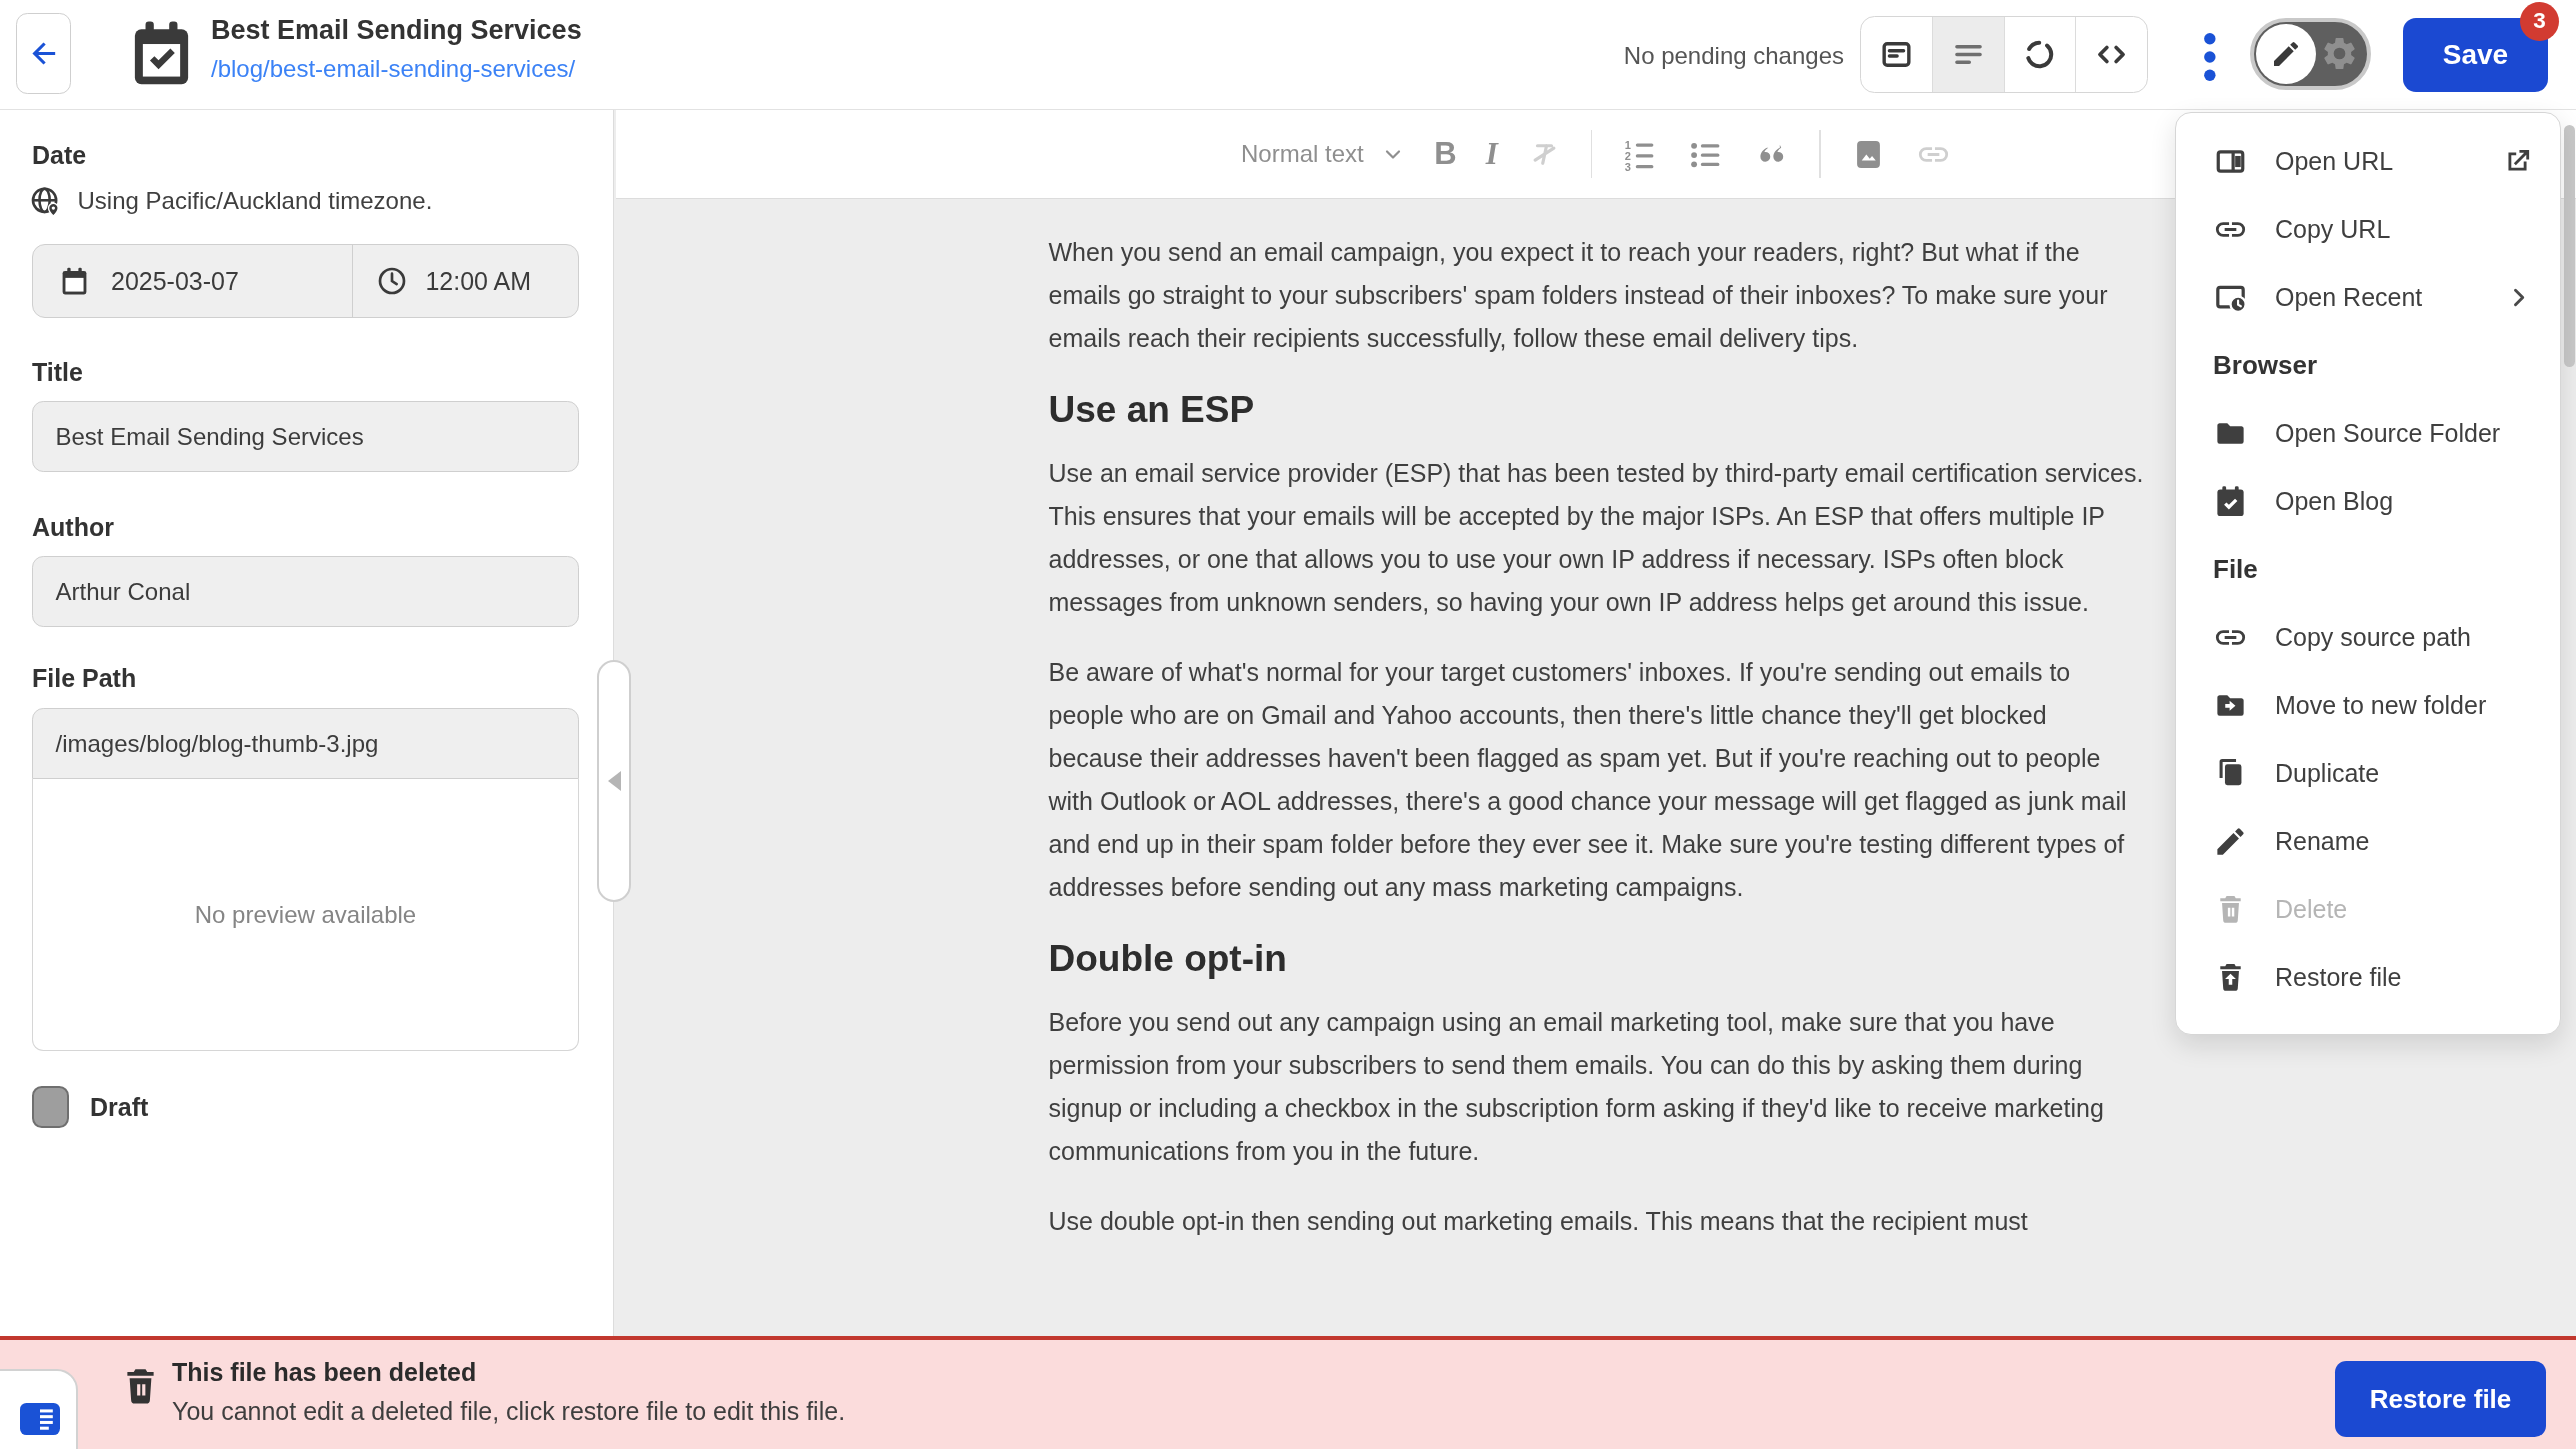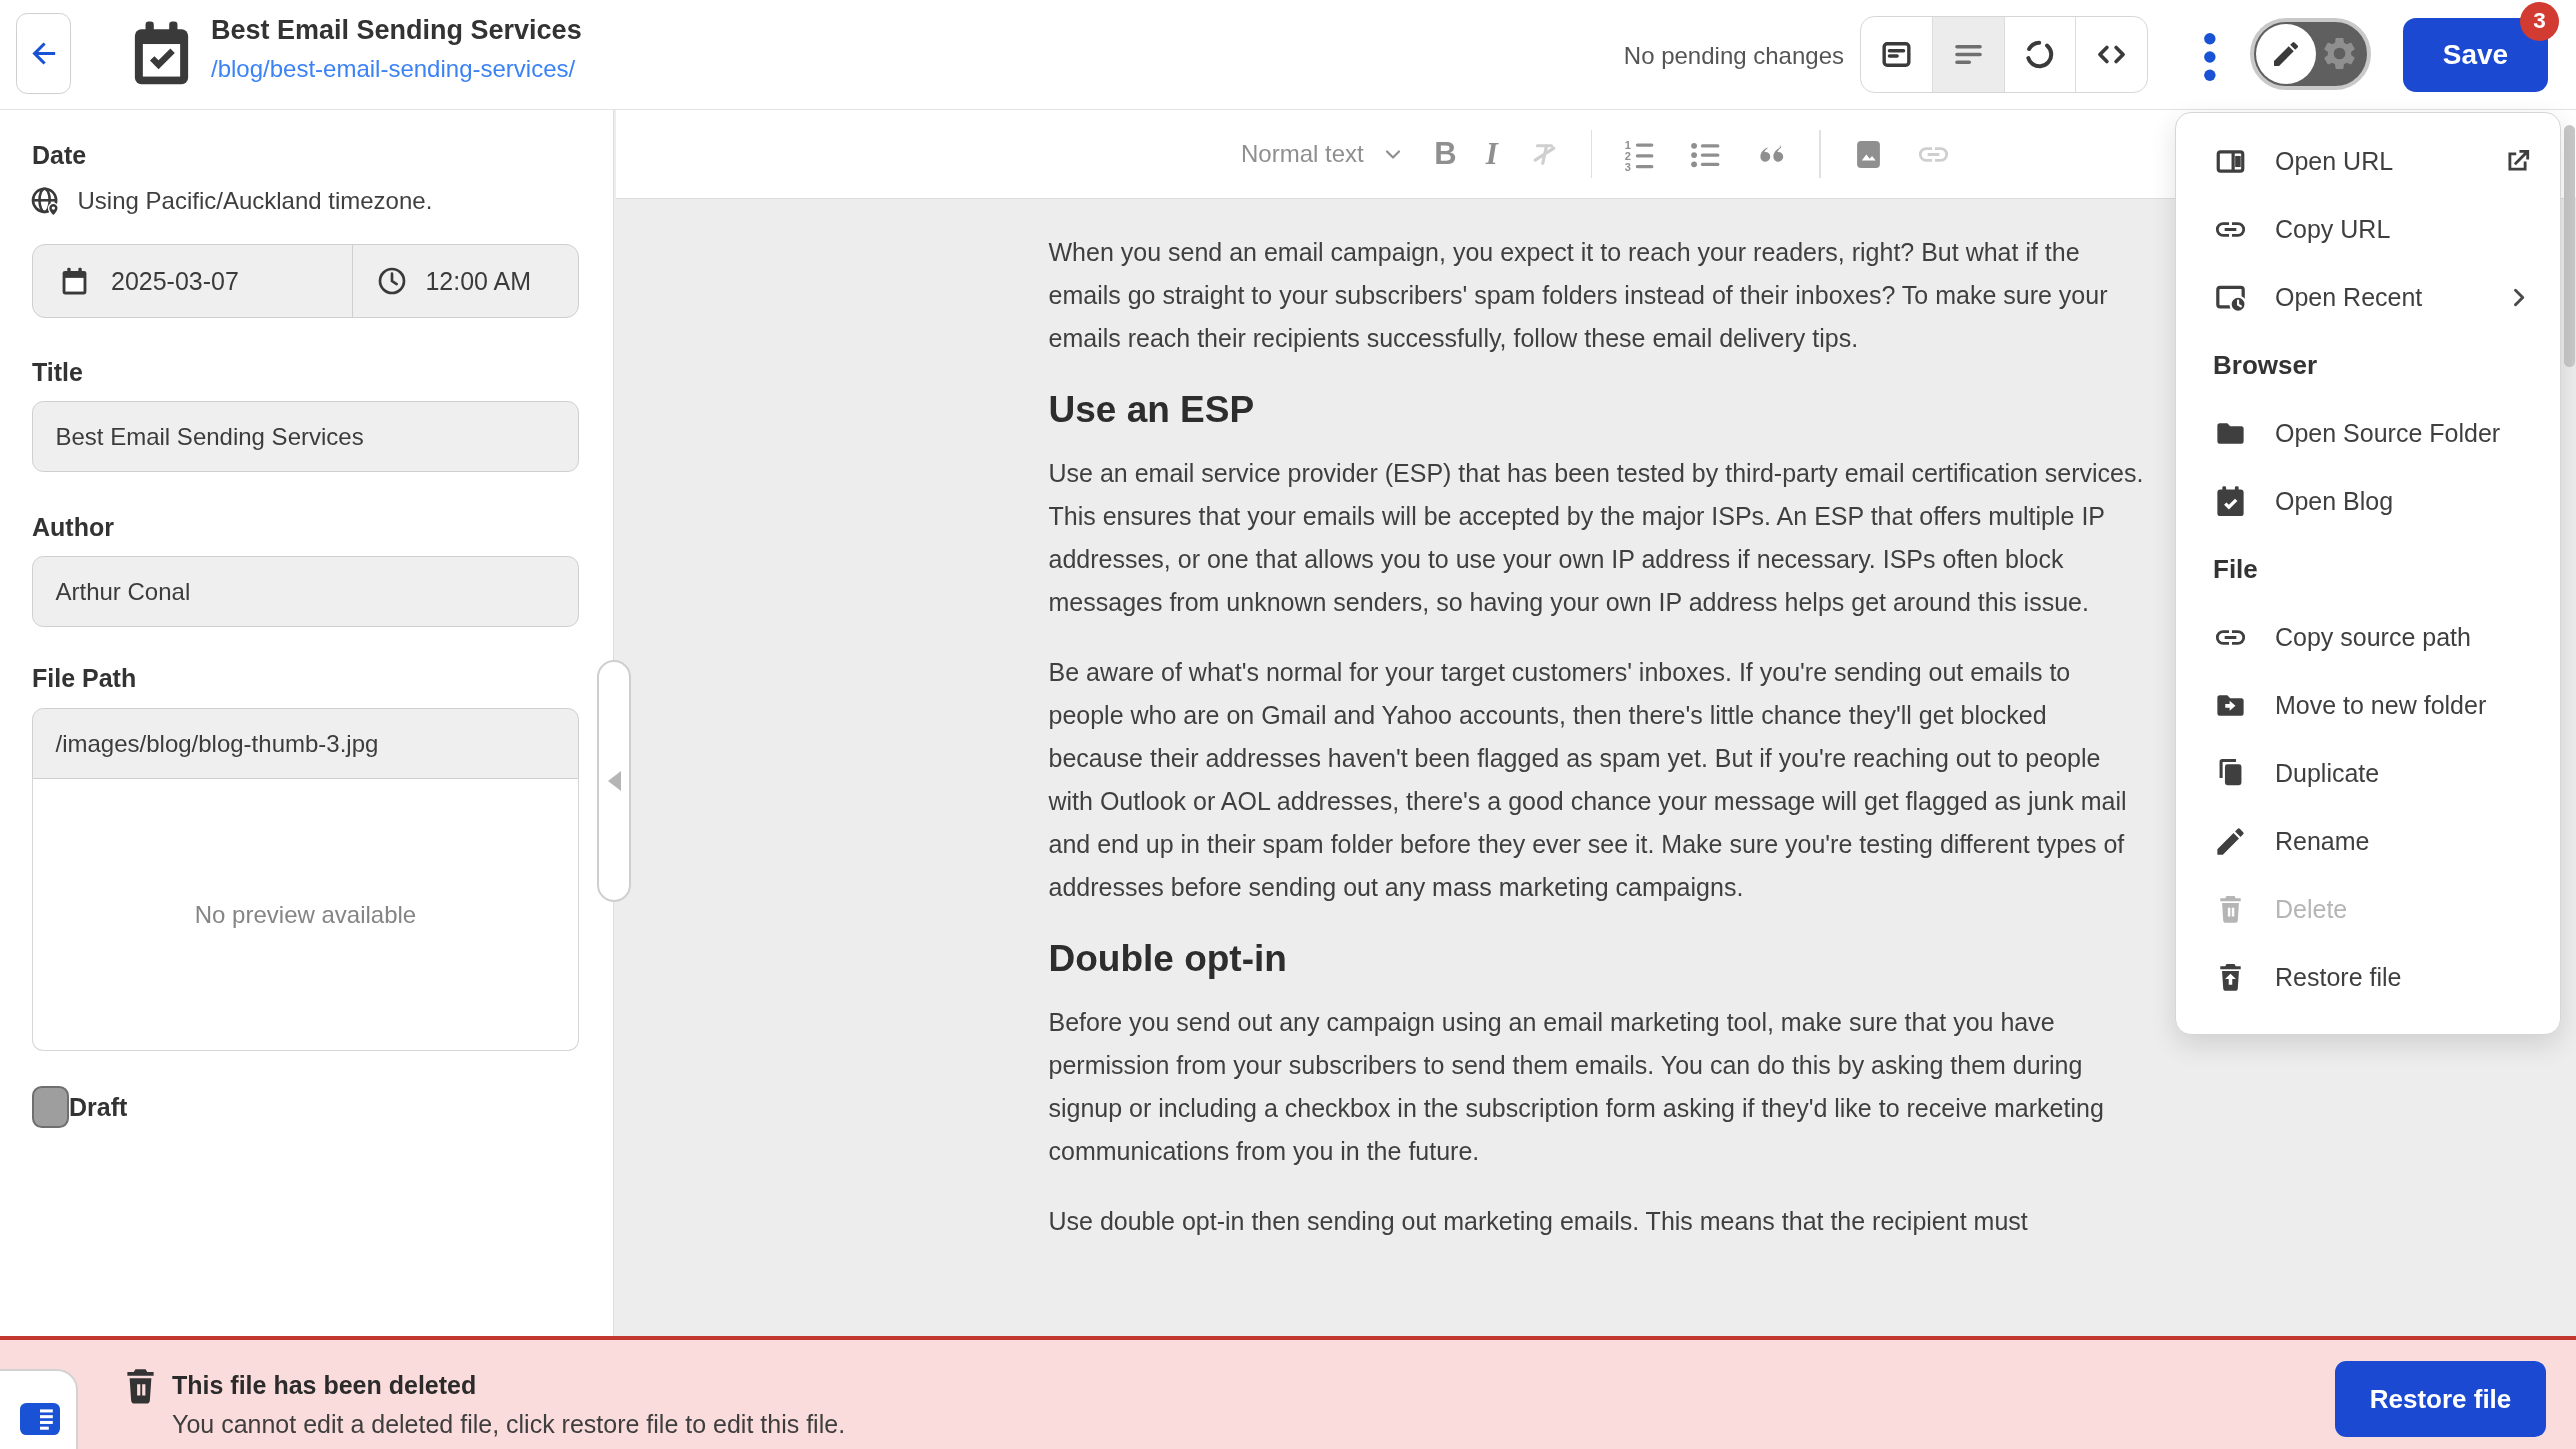--- a/index.html
+++ b/index.html
@@ -52,21 +52,21 @@
                border-right:1.6px solid #cfcfcf; font-size:25px; color:#3b3b3b; }
   .time-cell { flex:1; display:flex; align-items:center; gap:17.7px; padding-left:22.5px;
                font-size:25px; color:#3b3b3b; }
   .text-input { position:absolute; left:32px; width:547px; height:71px; background:#efefef;
                 border:1.6px solid #cfcfcf; border-radius:11.3px; display:flex; align-items:center;
                 padding-left:22.5px; font-size:24px; color:#3c3c3c; }
   .img-input { border-radius:11.3px 11.3px 0 0; }
   .preview-box { position:absolute; left:32px; top:669px; width:547px; height:272px; background:#fff;
                  border:1.6px solid #d6d6d6; border-top:none; border-radius:0 0 11.3px 11.3px;
                  display:flex; align-items:center; justify-content:center; font-size:24px; color:#858585; }
-  .draft-row { position:absolute; left:32px; top:976px; display:flex; align-items:center; }
+  .draft-row { position:absolute; left:32px; top:976px; display:flex; align-items:center; gap:21px; }
   .draft-check { width:37px; height:42px; border-radius:9.7px; background:#9e9e9e; border:2.4px solid #6f6f6f; }
   .draft-label { font-size:25px; font-weight:bold; color:#333; }
   .collapse-handle { position:absolute; left:597px; top:660px; width:34px; height:242px; background:#fff;
                      border:2.4px solid #cfcfcf; border-radius:17.7px; z-index:5;
                      display:flex; align-items:center; justify-content:center; }
   .collapse-tri { width:0; height:0; border-top:10.5px solid transparent; border-bottom:10.5px solid transparent;
                   border-right:13.7px solid #b5b5b5; }
 
   
   .editor { position:absolute; left:616px; top:110px; width:1960px; height:1226px; background:#ededed; }
@@ -90,21 +90,21 @@
   .menu-header { height:68px; display:flex; align-items:center; padding-left:37px;
                  font-size:26px; font-weight:bold; color:#333; }
 
   .scroll-thumb { position:absolute; left:2564px; top:125px; width:10.5px; height:242px;
                   border-radius:5.6px; background:#c8c8c8; z-index:4; }
 
   
   .banner { position:absolute; left:0; top:1336px; width:2576px; height:113px; background:#fbdcdc;
             border-top:4.8px solid #c2382e; z-index:20; }
   .banner-trash { position:absolute; left:118px; top:24px; color:#333; }
-  .banner-text { position:absolute; left:172px; top:31px; }
+  .banner-text { position:absolute; left:172px; top:18px; }
   .banner-title { font-size:25px; font-weight:bold; color:#2b2b2b; margin-bottom:9.7px; }
   .banner-msg { font-size:25px; color:#3e3e3e; }
   .restore-btn { position:absolute; left:2335px; top:21px; width:211px; height:76px; border-radius:11.3px;
                  background:#1b49d2; color:#fff; font-size:26px; font-weight:bold;
                  display:flex; align-items:center; justify-content:center; }
   .corner-tab { position:absolute; left:-19.3px; top:1369px; width:97px; height:113px; background:#fff;
                 border:2.4px solid #d2d2d2; border-radius:21px; z-index:25; }
   .corner-tab svg { position:absolute; left:37px; top:32px; }
 </style>
 </head>

